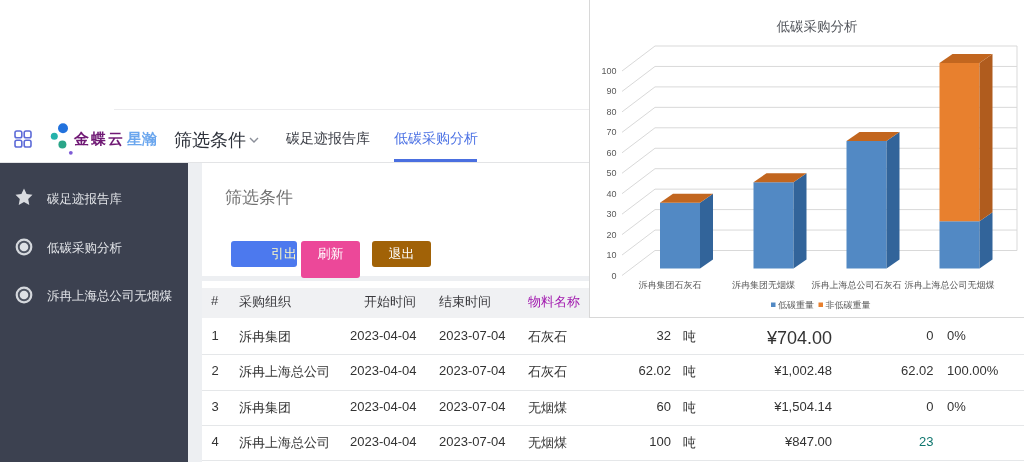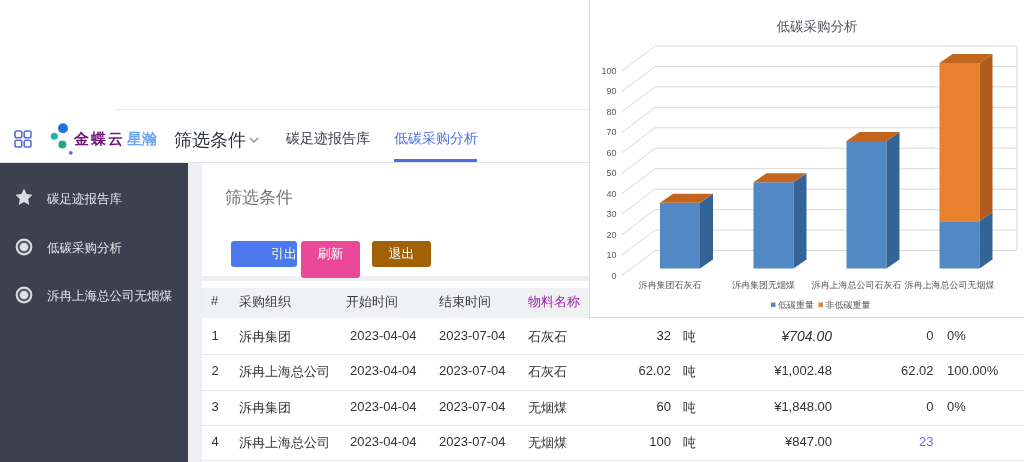--- a/index.html
+++ b/index.html
@@ -61,34 +61,34 @@
 <div class="abs" style="left:202px;top:163px;width:822px;height:113px;background:#fff"></div>
 <div class="abs" style="left:225px;top:186px;font-size:17px;color:#737373">筛选条件</div>
 <div class="abs" style="left:231px;top:241px;width:66px;height:26px;background:#4c79ee;border-radius:3px;color:#fef9c3;font-size:13px;text-align:right;line-height:26px">引出</div>
 <div class="abs" style="left:301px;top:241px;width:59px;height:37px;background:#ec4899;border-radius:3px;color:#fff;font-size:13px;text-align:center;line-height:26px">刷新</div>
 <div class="abs" style="left:372px;top:241px;width:59px;height:26px;background:#a16207;border-radius:3px;color:#fff;font-size:13px;text-align:center;line-height:26px">退出</div>
 
 <div class="abs" style="left:202px;top:281px;width:822px;height:181px;background:#fff"></div>
 <div class="abs" style="left:202px;top:288px;width:822px;height:30px;background:#f0f1f3"></div>
 <div class="abs" style="left:211px;top:293px;font-size:13px;color:#3a3a3e">#</div>
 <div class="abs" style="left:239px;top:293px;font-size:13px;color:#3a3a3e">采购组织</div>
-<div class="abs" style="left:346px;top:293px;font-size:13px;color:#3a3a3e">开始时间</div>
+<div class="abs" style="left:364px;top:293px;font-size:13px;color:#3a3a3e">开始时间</div>
 <div class="abs" style="left:439px;top:293px;font-size:13px;color:#3a3a3e">结束时间</div>
 <div class="abs" style="left:528px;top:293px;font-size:13px;color:#a21caf">物料名称</div>
 
 <div id="rows">
     <div class="abs" style="left:202px;top:354px;width:822px;height:1px;background:#e5e7e9"></div>
     <div class="abs" style="left:209px;top:327.8px;font-size:13px;color:#333;width:12px;text-align:center;">1</div>
     <div class="abs" style="left:239px;top:327.8px;font-size:13px;color:#333;">泝冉集团</div>
     <div class="abs" style="left:350px;top:327.8px;font-size:13px;color:#333;">2023-04-04</div>
     <div class="abs" style="left:439px;top:327.8px;font-size:13px;color:#333;">2023-07-04</div>
     <div class="abs" style="left:528px;top:327.8px;font-size:13px;color:#333;">石灰石</div>
     <div class="abs" style="left:600px;top:327.8px;font-size:13px;color:#333;width:71px;text-align:right;">32</div>
     <div class="abs" style="left:683px;top:327.8px;font-size:13px;color:#333;">吨</div>
-    <div class="abs" style="left:739px;top:327.8px;font-size:14px;color:#333;width:93px;text-align:right;font-style:italic;">¥704.00</div>
+    <div class="abs" style="left:739px;top:327.8px;font-size:18px;color:#333;width:93px;text-align:right;">¥704.00</div>
     <div class="abs" style="left:858px;top:327.8px;font-size:13px;color:#333;width:75.5px;text-align:right;">0</div>
     <div class="abs" style="left:947px;top:327.8px;font-size:13px;color:#333;">0%</div>
     <div class="abs" style="left:202px;top:389.7px;width:822px;height:1px;background:#e5e7e9"></div>
     <div class="abs" style="left:209px;top:363.3px;font-size:13px;color:#333;width:12px;text-align:center;">2</div>
     <div class="abs" style="left:239px;top:363.3px;font-size:13px;color:#333;">泝冉上海总公司</div>
     <div class="abs" style="left:350px;top:363.3px;font-size:13px;color:#333;">2023-04-04</div>
     <div class="abs" style="left:439px;top:363.3px;font-size:13px;color:#333;">2023-07-04</div>
     <div class="abs" style="left:528px;top:363.3px;font-size:13px;color:#333;">石灰石</div>
     <div class="abs" style="left:600px;top:363.3px;font-size:13px;color:#333;width:71px;text-align:right;">62.02</div>
     <div class="abs" style="left:683px;top:363.3px;font-size:13px;color:#333;">吨</div>
@@ -96,33 +96,33 @@
     <div class="abs" style="left:858px;top:363.3px;font-size:13px;color:#333;width:75.5px;text-align:right;">62.02</div>
     <div class="abs" style="left:947px;top:363.3px;font-size:13px;color:#333;">100.00%</div>
     <div class="abs" style="left:202px;top:425px;width:822px;height:1px;background:#e5e7e9"></div>
     <div class="abs" style="left:209px;top:399px;font-size:13px;color:#333;width:12px;text-align:center;">3</div>
     <div class="abs" style="left:239px;top:399px;font-size:13px;color:#333;">泝冉集团</div>
     <div class="abs" style="left:350px;top:399px;font-size:13px;color:#333;">2023-04-04</div>
     <div class="abs" style="left:439px;top:399px;font-size:13px;color:#333;">2023-07-04</div>
     <div class="abs" style="left:528px;top:399px;font-size:13px;color:#333;">无烟煤</div>
     <div class="abs" style="left:600px;top:399px;font-size:13px;color:#333;width:71px;text-align:right;">60</div>
     <div class="abs" style="left:683px;top:399px;font-size:13px;color:#333;">吨</div>
-    <div class="abs" style="left:739px;top:399px;font-size:13px;color:#333;width:93px;text-align:right;">¥1,848.00</div>
+    <div class="abs" style="left:739px;top:399px;font-size:13px;color:#333;width:93px;text-align:right;">¥1,504.14</div>
     <div class="abs" style="left:858px;top:399px;font-size:13px;color:#333;width:75.5px;text-align:right;">0</div>
     <div class="abs" style="left:947px;top:399px;font-size:13px;color:#333;">0%</div>
     <div class="abs" style="left:202px;top:460px;width:822px;height:1px;background:#e5e7e9"></div>
     <div class="abs" style="left:209px;top:434.3px;font-size:13px;color:#333;width:12px;text-align:center;">4</div>
     <div class="abs" style="left:239px;top:434.3px;font-size:13px;color:#333;">泝冉上海总公司</div>
     <div class="abs" style="left:350px;top:434.3px;font-size:13px;color:#333;">2023-04-04</div>
     <div class="abs" style="left:439px;top:434.3px;font-size:13px;color:#333;">2023-07-04</div>
     <div class="abs" style="left:528px;top:434.3px;font-size:13px;color:#333;">无烟煤</div>
     <div class="abs" style="left:600px;top:434.3px;font-size:13px;color:#333;width:71px;text-align:right;">100</div>
     <div class="abs" style="left:683px;top:434.3px;font-size:13px;color:#333;">吨</div>
     <div class="abs" style="left:739px;top:434.3px;font-size:13px;color:#333;width:93px;text-align:right;">¥847.00</div>
-    <div class="abs" style="left:858px;top:434.3px;font-size:13px;color:#8b5cf6;width:75.5px;text-align:right;">23</div>
+    <div class="abs" style="left:858px;top:434.3px;font-size:13px;color:#0f766e;width:75.5px;text-align:right;">23</div>
     <div class="abs" style="left:947px;top:434.3px;font-size:13px;color:#8b5cf6;margin-top:40px;">23.00%</div>
   </div>
 
 <div class="abs" style="left:589px;top:0;width:435px;height:317px;background:#fff;border-left:1px solid #d8d8d8;border-bottom:1px solid #d8d8d8"></div>
 <svg id="chartsvg" class="abs" style="left:589px;top:0" width="435" height="317" viewBox="0 0 435 317">
     <line x1="33" y1="275.5" x2="66" y2="250.5" stroke="#d9d9d9" stroke-width="1"></line>
     <line x1="66" y1="250.5" x2="428" y2="250.5" stroke="#d9d9d9" stroke-width="1"></line>
     <text x="27.5" y="278.5" font-size="9" fill="#595959" text-anchor="end">0</text>
     <line x1="33" y1="255.05" x2="66" y2="230.05" stroke="#d9d9d9" stroke-width="1"></line>
     <line x1="66" y1="230.05" x2="428" y2="230.05" stroke="#d9d9d9" stroke-width="1"></line>

